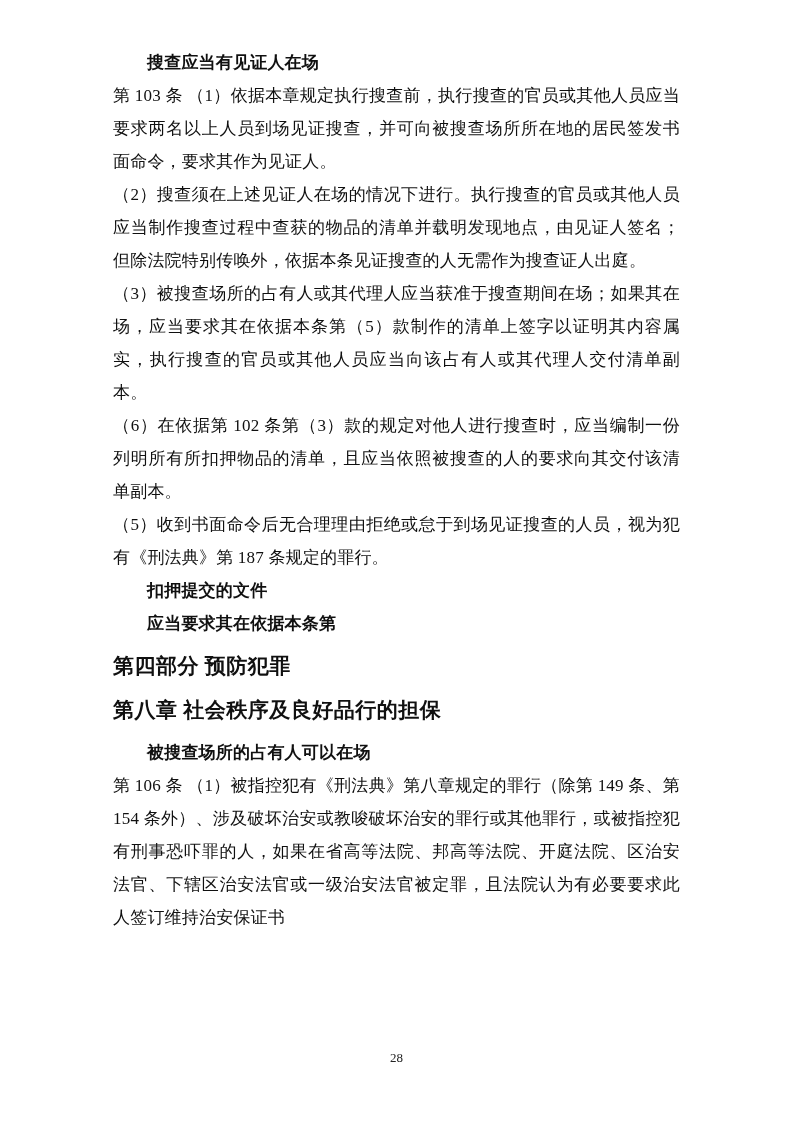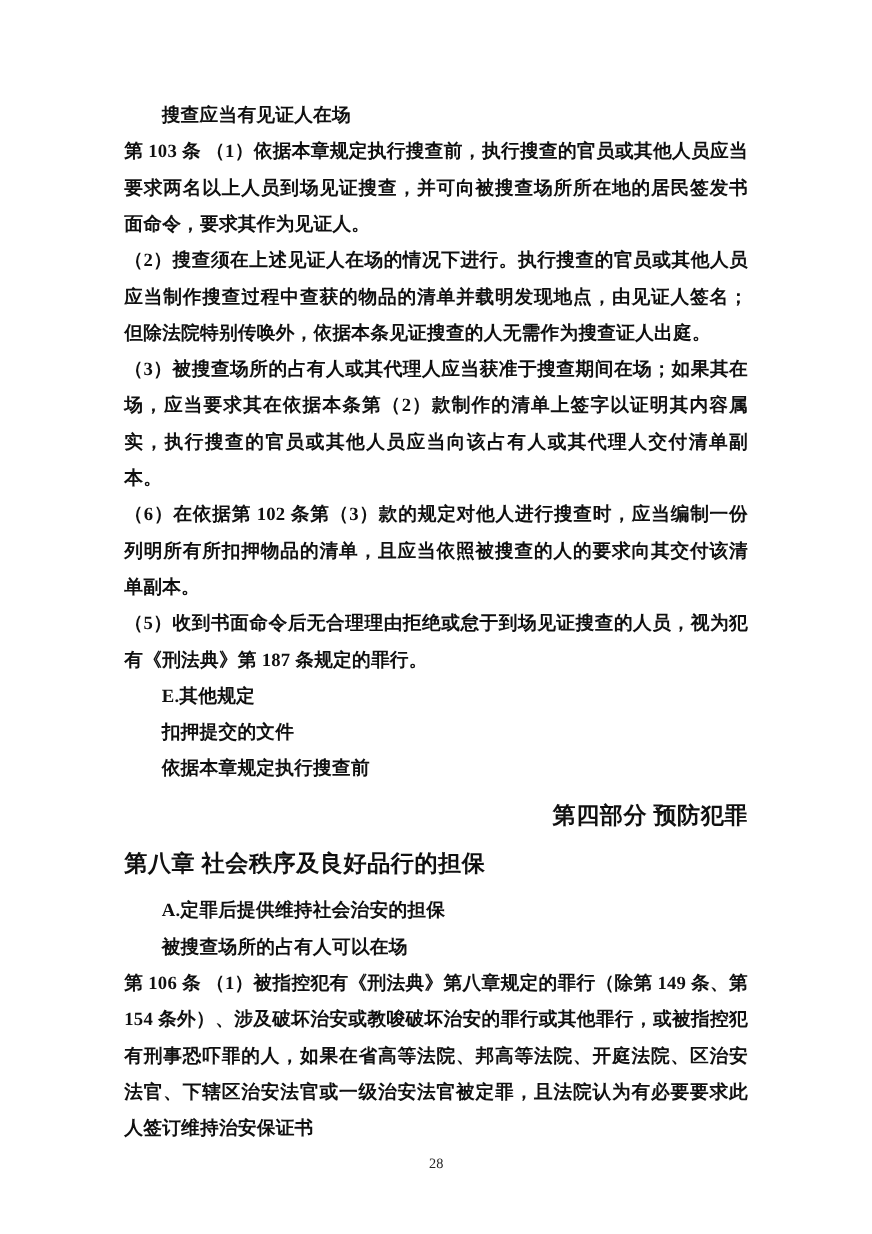--- a/index.html
+++ b/index.html
@@ -5,48 +5,47 @@
   html, body {
     margin: 0;
     padding: 0;
     background: #ffffff;
   }
   .page {
     position: relative;
     width: 793px;
     height: 1122px;
     box-sizing: border-box;
-    padding: 88px 113px 0 113px;
+    padding: 46px 113px 0 113px;
     background: #ffffff;
     color: #101010;
     font-family: "Liberation Serif", "DejaVu Serif", serif;
     overflow: hidden;
   }
   .body-para {
     margin: 0;
     font-size: 17px;
     line-height: 33px;
     text-align: justify;
     letter-spacing: 0.2px;
-    font-weight: bold;
   }
   .sub-heading {
     margin: 0;
     padding-left: 34px;
     font-size: 17px;
     line-height: 33px;
     font-weight: bold;
     letter-spacing: 0.2px;
   }
   .part-heading {
     margin: 6px 0 0 0;
     font-size: 21px;
     line-height: 40px;
     font-weight: bold;
-    text-align: right;
+    text-align: left;
     letter-spacing: 0.5px;
   }
   .chapter-heading {
     margin: 4px 0 6px 0;
     font-size: 21px;
     line-height: 40px;
     font-weight: bold;
     text-align: left;
     letter-spacing: 0.5px;
   }
@@ -62,31 +61,29 @@
 </style>
 </head>
 <body>
 
 <div class="page">
 
   <h3 class="sub-heading">搜查应当有见证人在场</h3>
   <p class="body-para">第 103 条 （1）依据本章规定执行搜查前，执行搜查的官员或其他人员应当要求两名以上人员到场见证搜查，并可向被搜查场所所在地的居民签发书面命令，要求其作为见证人。</p>
   <p class="body-para">（2）搜查须在上述见证人在场的情况下进行。执行搜查的官员或其他人员应当制作搜查过程中查获的物品的清单并载明发现地点，由见证人签名；但除法院特别传唤外，依据本条见证搜查的人无需作为搜查证人出庭。</p>
 
-  <p class="body-para">（3）被搜查场所的占有人或其代理人应当获准于搜查期间在场；如果其在场，应当要求其在依据本条第（2）款制作的清单上签字以证明其内容属实，执行搜查的官员或其他人员应当向该占有人或其代理人交付清单副本。</p>
+  <p class="body-para">（3）被搜查场所的占有人或其代理人应当获准于搜查期间在场；如果其在场，应当要求其在依据本条第（5）款制作的清单上签字以证明其内容属实，执行搜查的官员或其他人员应当向该占有人或其代理人交付清单副本。</p>
   <p class="body-para">（6）在依据第 102 条第（3）款的规定对他人进行搜查时，应当编制一份列明所有所扣押物品的清单，且应当依照被搜查的人的要求向其交付该清单副本。</p>
   <p class="body-para">（5）收到书面命令后无合理理由拒绝或怠于到场见证搜查的人员，视为犯有《刑法典》第 187 条规定的罪行。</p>
 
-  <h3 class="sub-heading">E.其他规定</h3>
   <h3 class="sub-heading">扣押提交的文件</h3>
 
-  <h3 class="sub-heading">依据本章规定执行搜查前</h3>
+  <h3 class="sub-heading">应当要求其在依据本条第</h3>
 
   <h1 class="part-heading">第四部分 预防犯罪</h1>
   <h2 class="chapter-heading">第八章 社会秩序及良好品行的担保</h2>
 
-  <h3 class="sub-heading">A.定罪后提供维持社会治安的担保</h3>
   <h3 class="sub-heading">被搜查场所的占有人可以在场</h3>
   <p class="body-para">第 106 条 （1）被指控犯有《刑法典》第八章规定的罪行（除第 149 条、第 154 条外）、涉及破坏治安或教唆破坏治安的罪行或其他罪行，或被指控犯有刑事恐吓罪的人，如果在省高等法院、邦高等法院、开庭法院、区治安法官、下辖区治安法官或一级治安法官被定罪，且法院认为有必要要求此人签订维持治安保证书</p>
 
   <div class="page-footer">28</div>
 
 </div>
 
 </body></html>

